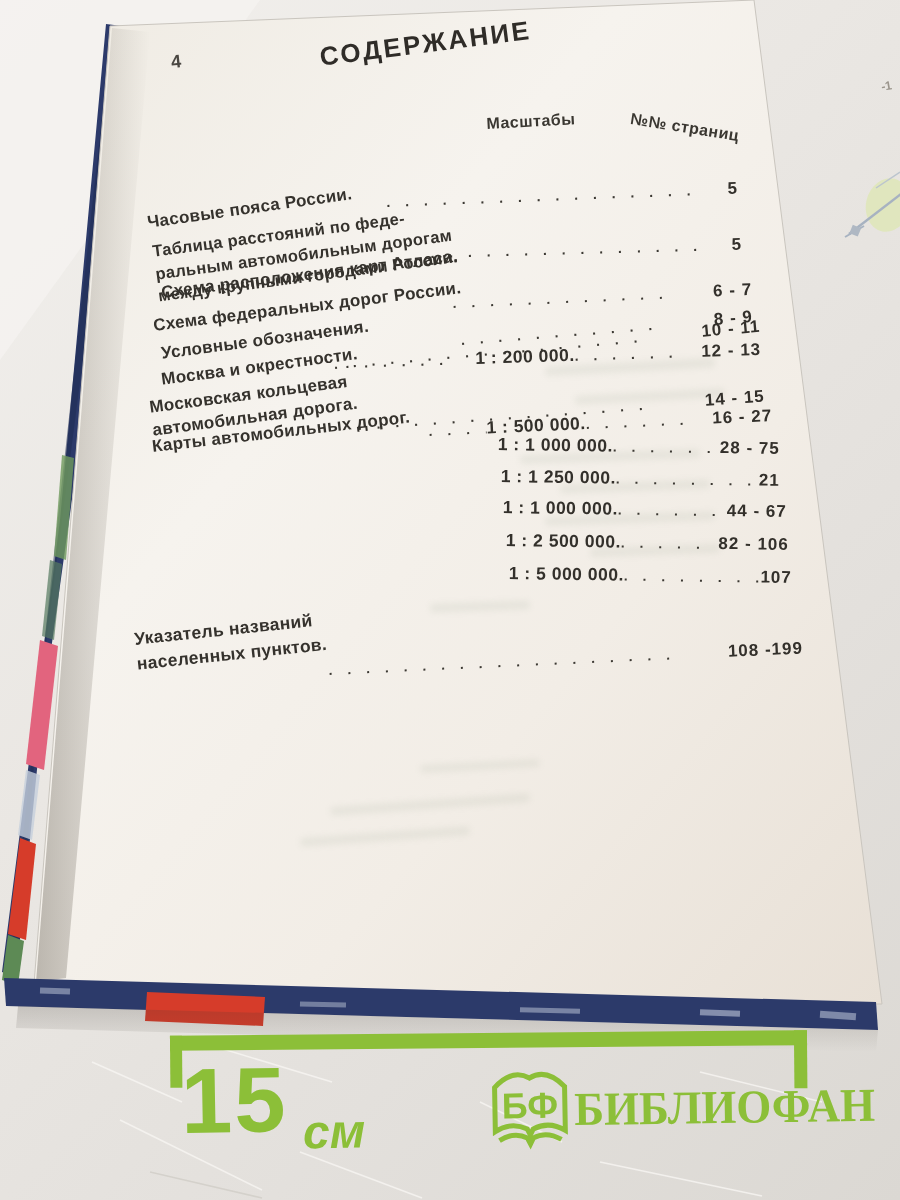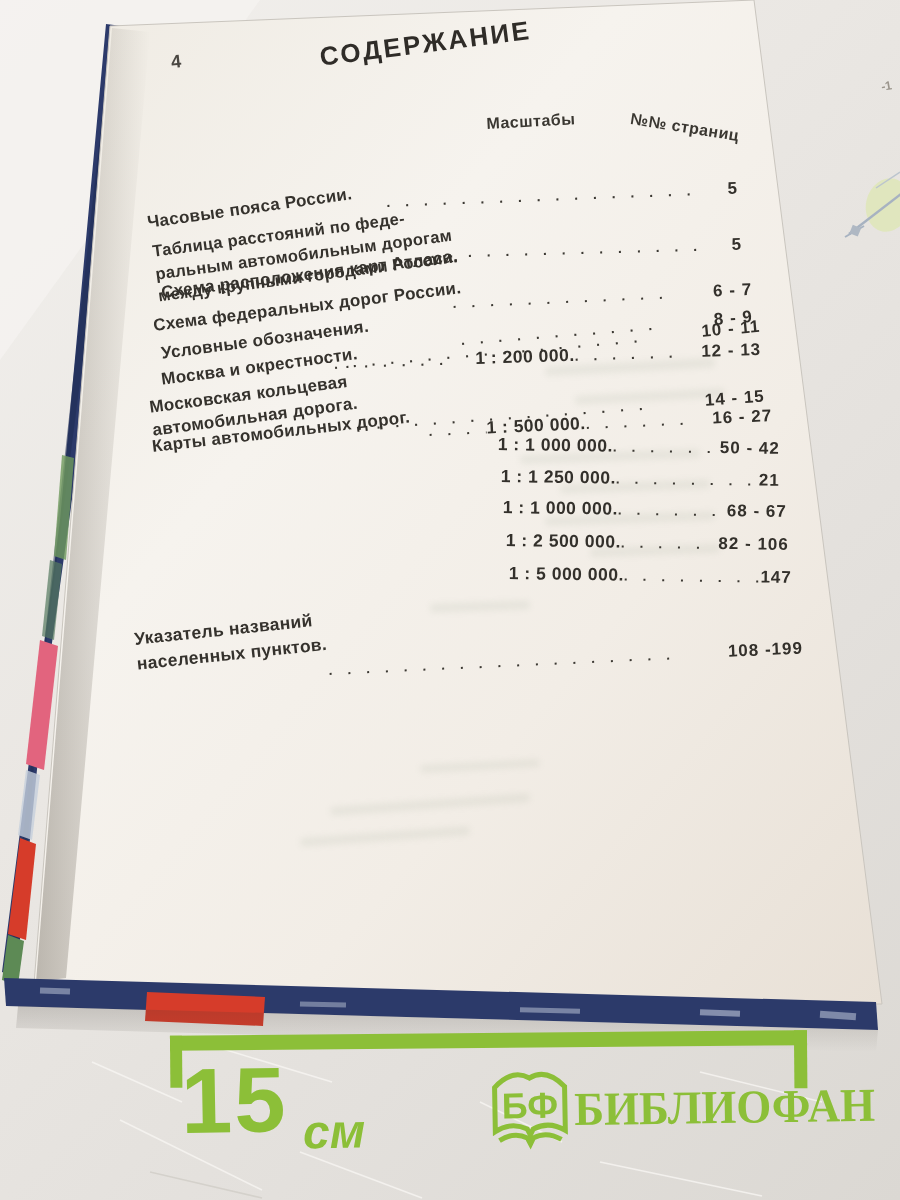--- a/index.html
+++ b/index.html
@@ -185,41 +185,41 @@
     <div class="piece trail" style="left:428px;top:420px;width:344px;transform:rotate(-2.5deg);">
       <span class="lead" style="flex:0 0 58px;">. . . .</span>
       <span class="scl">1 : 500 000.</span>
       <span class="lead2">. . . . . .</span>
       <span class="pgs">16 - 27</span>
     </div>
 
     <div class="piece trail" style="left:498px;top:434px;width:282px;transform:rotate(0.8deg);">
       <span class="scl">1 : 1 000 000.</span>
       <span class="lead2">. . . . . .</span>
-      <span class="pgs">50 - 42</span>
+      <span class="pgs">28 - 75</span>
     </div>
     <div class="piece trail" style="left:501px;top:466px;width:279px;transform:rotate(0.8deg);">
       <span class="scl">1 : 1 250 000.</span>
       <span class="lead2">. . . . . . . .</span>
       <span class="pgs">21</span>
     </div>
     <div class="piece trail" style="left:503px;top:497px;width:284px;transform:rotate(0.8deg);">
       <span class="scl">1 : 1 000 000.</span>
       <span class="lead2">. . . . . .</span>
-      <span class="pgs">68 - 67</span>
+      <span class="pgs">44 - 67</span>
     </div>
     <div class="piece trail" style="left:506px;top:530px;width:283px;transform:rotate(0.8deg);">
       <span class="scl">1 : 2 500 000.</span>
       <span class="lead2">. . . . .</span>
       <span class="pgs">82 - 106</span>
     </div>
     <div class="piece trail" style="left:509px;top:563px;width:283px;transform:rotate(0.8deg);">
       <span class="scl">1 : 5 000 000.</span>
       <span class="lead2">. . . . . . . .</span>
-      <span class="pgs">147</span>
+      <span class="pgs">107</span>
     </div>
 
     <div class="piece rlabel" style="left:133px;top:627px;font-size:17.5px;line-height:24.5px;transform:rotate(-6deg);">
       <span style="display:block">Указатель названий</span>
       <span style="display:block">населенных пунктов.</span>
     </div>
     <div class="piece trail" style="left:328px;top:660px;width:475px;transform:rotate(-2.6deg);">
       <span class="lead">. . . . . . . . . . . . . . . . . . .</span>
       <span class="pgs">108 -199</span>
     </div>

